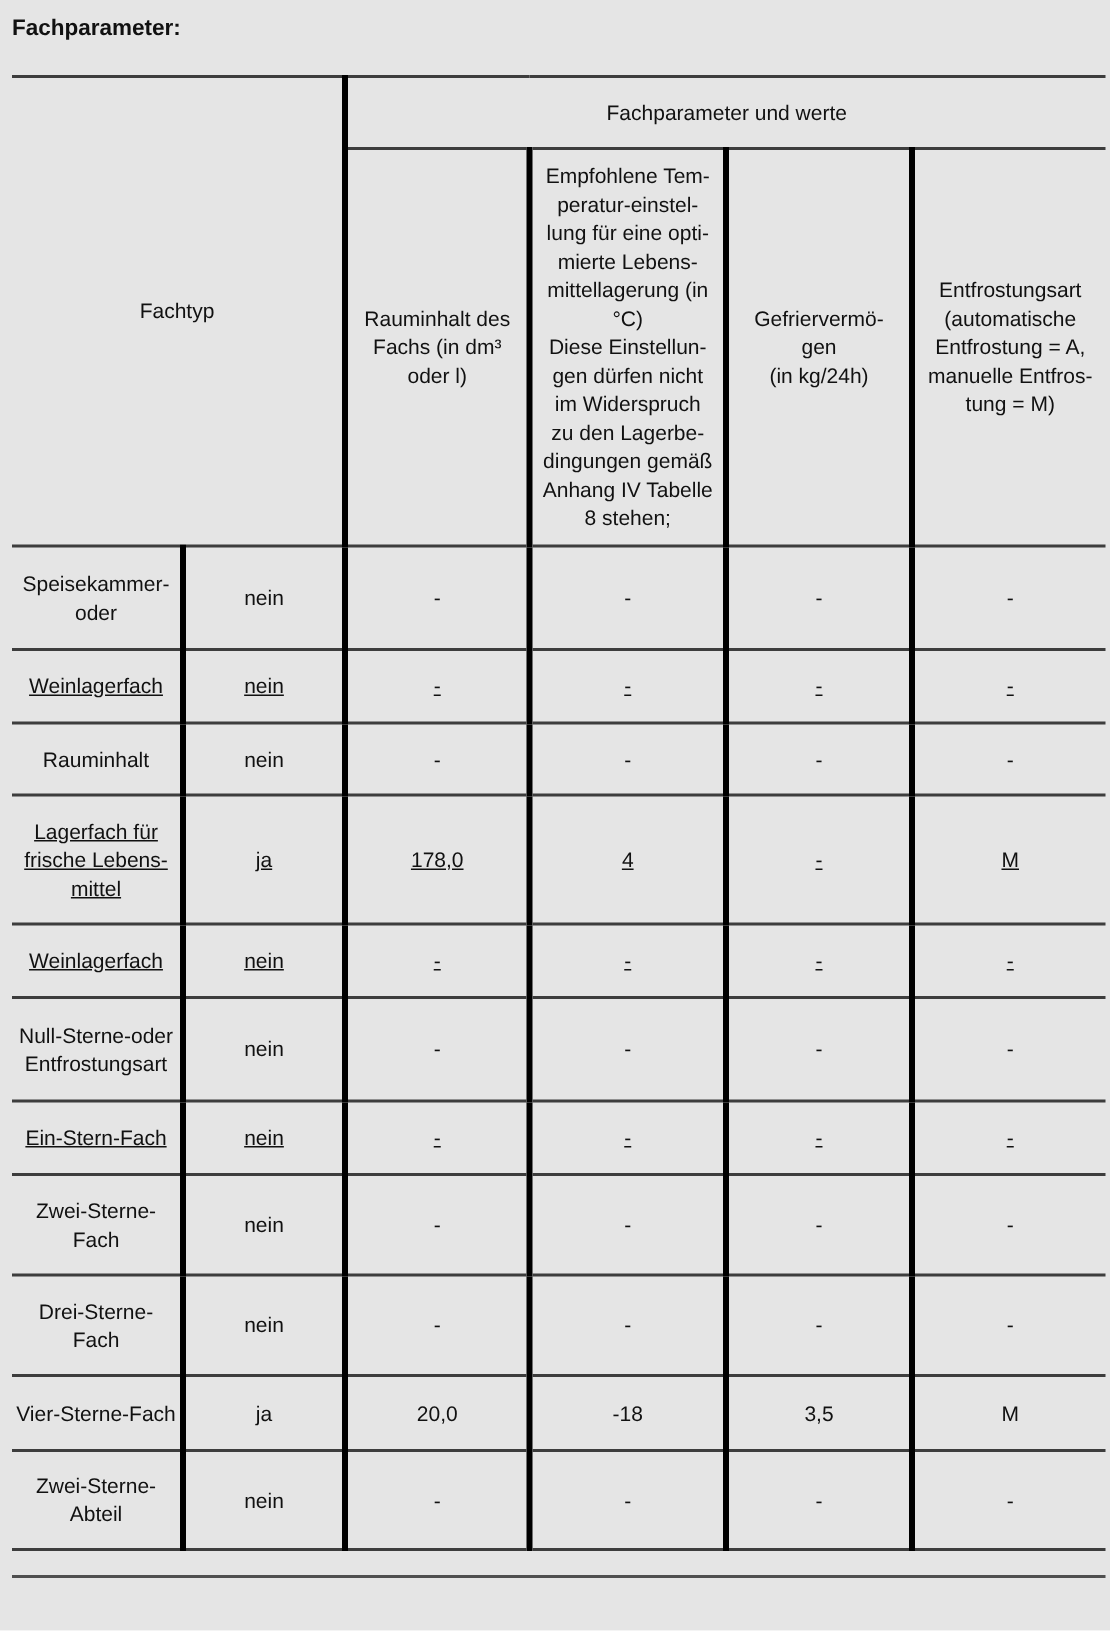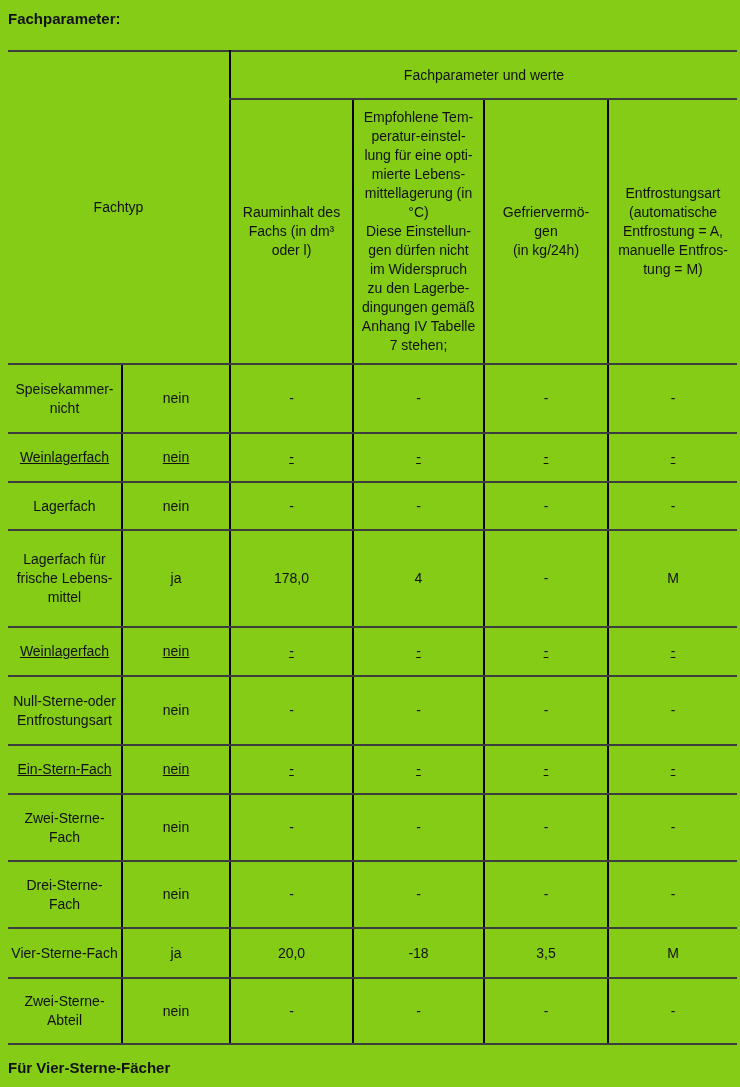--- a/index.html
+++ b/index.html
@@ -4,21 +4,21 @@
 <style>
   html, body {
     margin: 0;
     padding: 0;
     background: #ffffff;
   }
   .page {
     position: relative;
     width: 740px;
     height: 1087px;
-    background: #84cc16;
+    background: #e5e5e5;
     color: #111111;
     font-family: "Liberation Sans", sans-serif;
     font-size: 14px;
     line-height: 19px;
     overflow: hidden;
   }
   .doc-title {
     margin: 10px 0 0 8px;
     font-size: 15px;
     font-weight: bold;
@@ -33,36 +33,36 @@
   }
   table.fach-table td {
     border-bottom: 2px solid #3d3d3d;
     vertical-align: middle;
     text-align: center;
     white-space: pre-line;
     padding: 2px;
     overflow: hidden;
   }
   td.vline {
-    border-left: 2px solid #000000;
+    border-left: 4px solid #000000;
   }
   td.fachtyp-cell {
     text-align: center;
   }
   td.name-cell {
     text-align: left;
     padding-left: 4px;
     white-space: pre-line;
   }
   tr.hrow-a { height: 48px; }
   tr.hrow-b { height: 265px; }
   tr.h69 { height: 69px; }
   tr.h49 { height: 49px; text-decoration: underline; }
   tr.h48 { height: 48px; }
-  tr.h86 { height: 97px; }
+  tr.h86 { height: 86px; text-decoration: underline; }
   tr.h67 { height: 67px; }
   tr.h50 { height: 50px; }
   tr.h66 { height: 66px; }
   .footer-heading {
     margin: 14px 0 0 8px;
     font-size: 15px;
     font-weight: bold;
     line-height: 18px;
   }
   .bottom-rule {
@@ -102,50 +102,50 @@
 lung für eine opti-
 mierte Lebens-
 mittellagerung (in
 °C)
 Diese Einstellun-
 gen dürfen nicht
 im Widerspruch
 zu den Lagerbe-
 dingungen gemäß
 Anhang IV Tabelle
-7 stehen;</td>
+8 stehen;</td>
         <td class="vline">Gefriervermö-
 gen
 (in kg/24h)</td>
         <td class="vline">Entfrostungsart
 (automatische
 Entfrostung = A,
 manuelle Entfros-
 tung = M)</td>
       </tr>
 
       <tr class="h69">
         <td class="name-cell">Speisekammer-
-nicht</td>
+oder</td>
         <td class="vline">nein</td>
         <td class="vline">-</td>
         <td class="vline">-</td>
         <td class="vline">-</td>
         <td class="vline">-</td>
       </tr>
       <tr class="h49">
         <td class="name-cell">Weinlagerfach</td>
         <td class="vline">nein</td>
         <td class="vline">-</td>
         <td class="vline">-</td>
         <td class="vline">-</td>
         <td class="vline">-</td>
       </tr>
       <tr class="h48">
-        <td class="name-cell">Lagerfach</td>
+        <td class="name-cell">Rauminhalt</td>
         <td class="vline">nein</td>
         <td class="vline">-</td>
         <td class="vline">-</td>
         <td class="vline">-</td>
         <td class="vline">-</td>
       </tr>
       <tr class="h86">
         <td class="name-cell">Lagerfach für
 frische Lebens-
 mittel</td>
@@ -211,17 +211,16 @@
 Abteil</td>
         <td class="vline">nein</td>
         <td class="vline">-</td>
         <td class="vline">-</td>
         <td class="vline">-</td>
         <td class="vline">-</td>
       </tr>
     </tbody>
   </table>
 
-  <div class="footer-heading">Für Vier-Sterne-Fächer</div>
 
   <div class="bottom-rule"></div>
 
 </div>
 
 </body></html>

